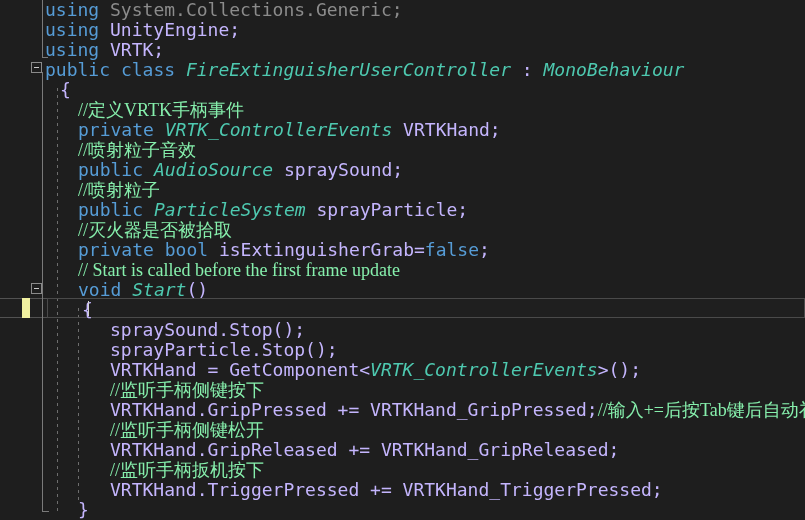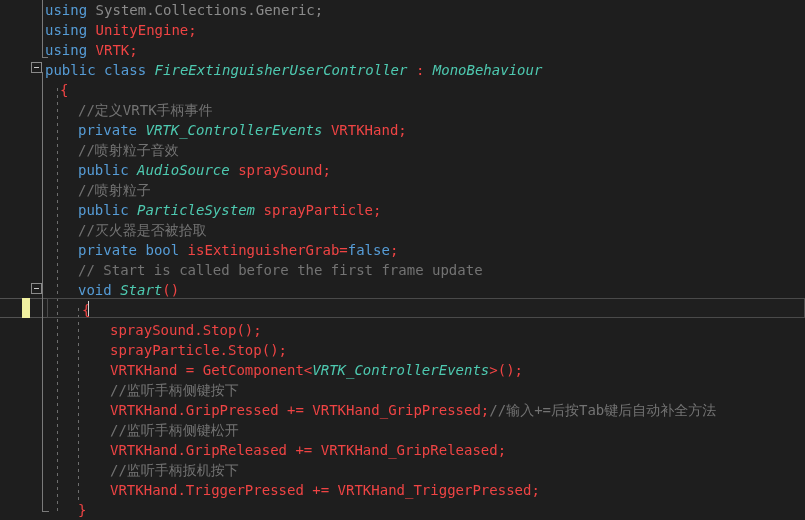--- a/index.html
+++ b/index.html
@@ -9,21 +9,21 @@
     background: #1e1e1e;
   }
 
   #editor-root {
     position: relative;
     width: 805px;
     height: 520px;
     overflow: hidden;
     background: #1e1e1e;
     font-family: "DejaVu Sans Mono", "Liberation Mono", monospace;
-    font-size: 14px;
+    font-size: 18px;
     line-height: 20px;
     -webkit-font-smoothing: none;
   }
 
   
   .change-marker {
     position: absolute;
     left: 22px;
     width: 8px;
     background: #f0f0a0;
@@ -118,22 +118,22 @@
     position: absolute;
     left: 0;
     height: 20px;
     line-height: 20px;
     white-space: pre;
     color: #dcdcdc;
   }
 
   .tok-kw       { color: #569cd6; }
   .tok-type     { color: #4ec9b0; font-style: italic; }
-  .tok-comment  { color: #737373; }
-  .tok-plain    { color: #ef4444; }
+  .tok-comment  { color: #86efac; font-family: Liberation Serif, serif; }
+  .tok-plain    { color: #c4b5fd; }
   .tok-dim      { color: #8b8b8b; }
 </style>
 </head>
 <body>
 
 <div id="editor-root">
 
   <div class="current-line" style="top:298px;"></div>
 
   <div class="indent-guide" style="left:57px; top:88px; height:424px;"></div>

